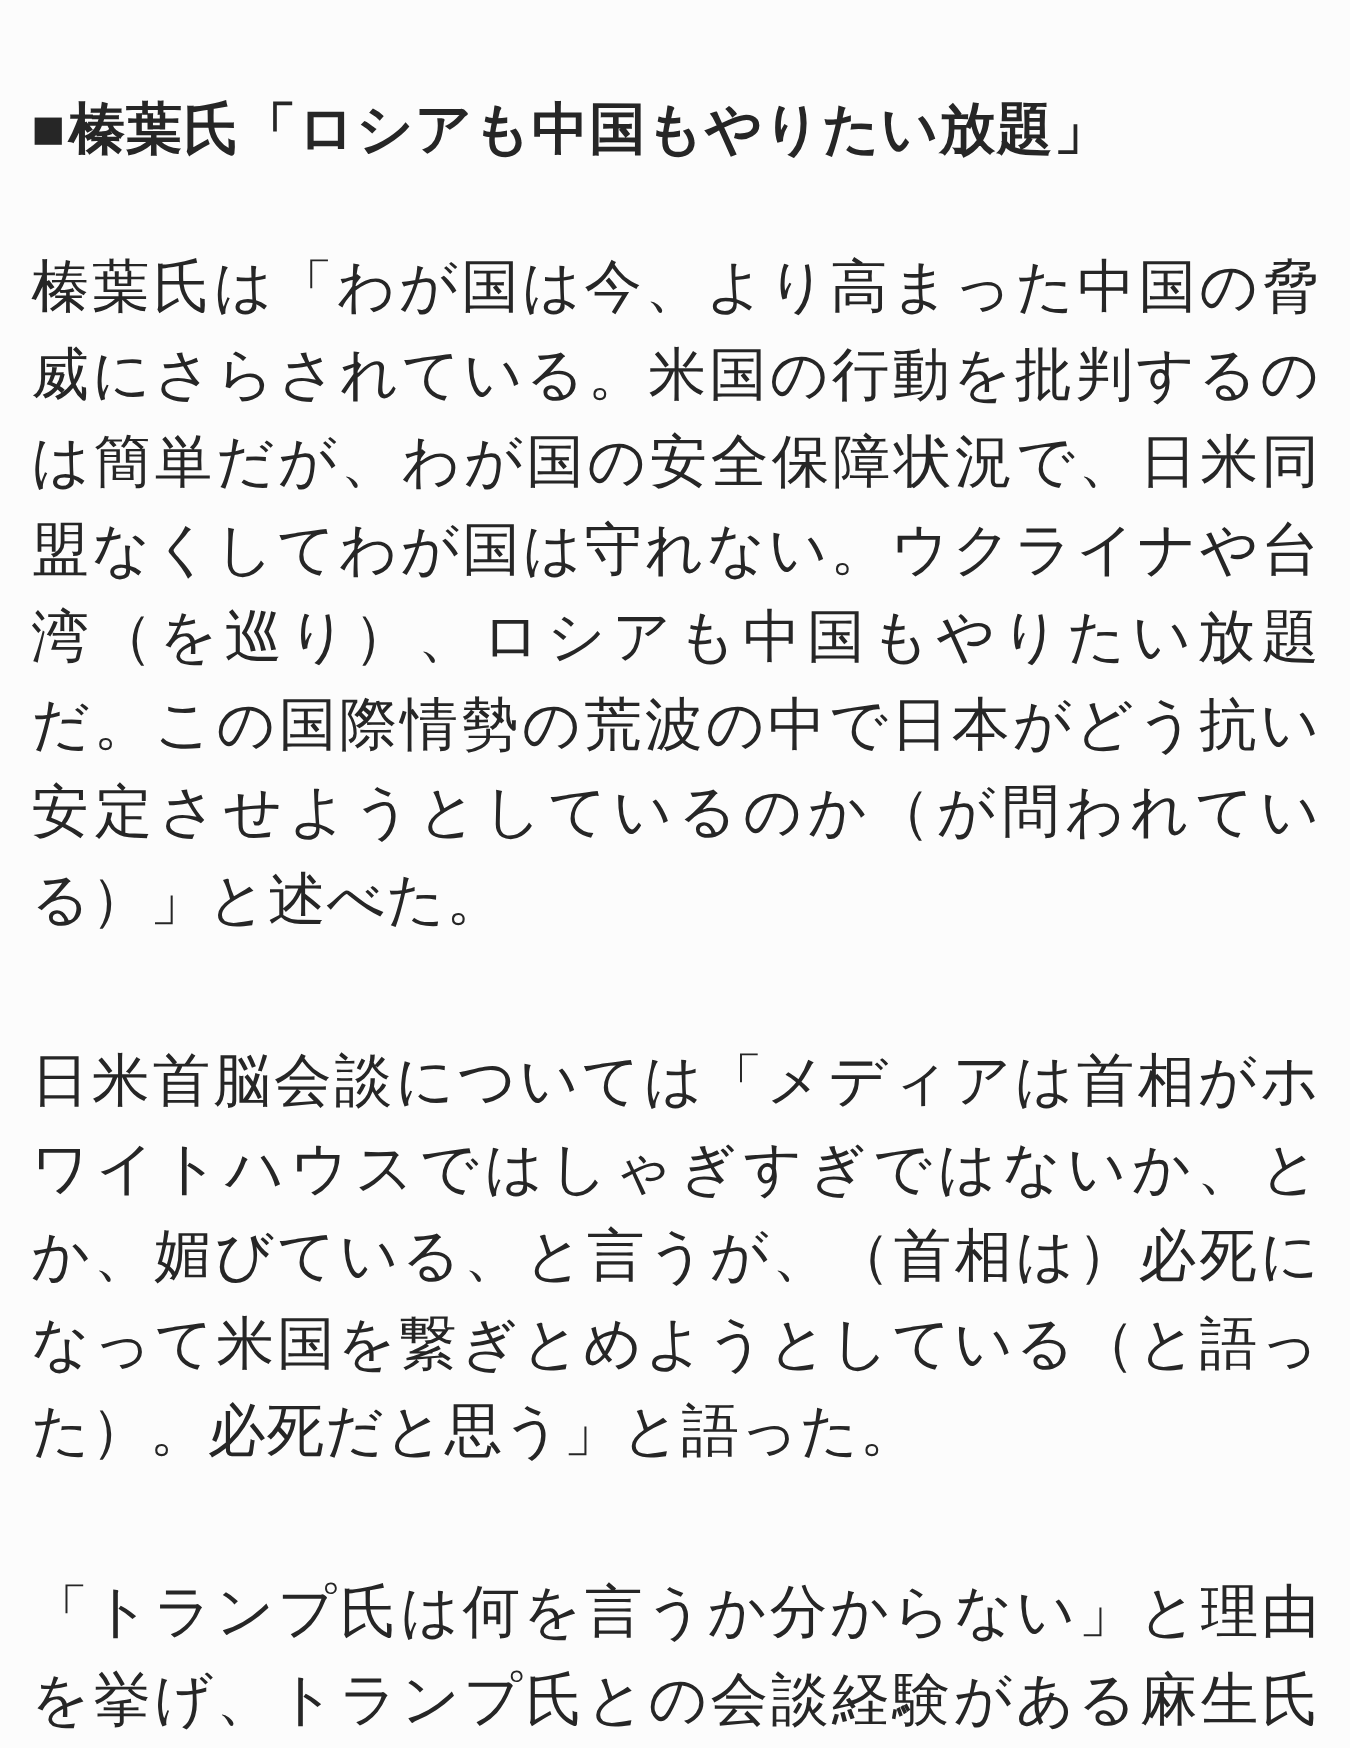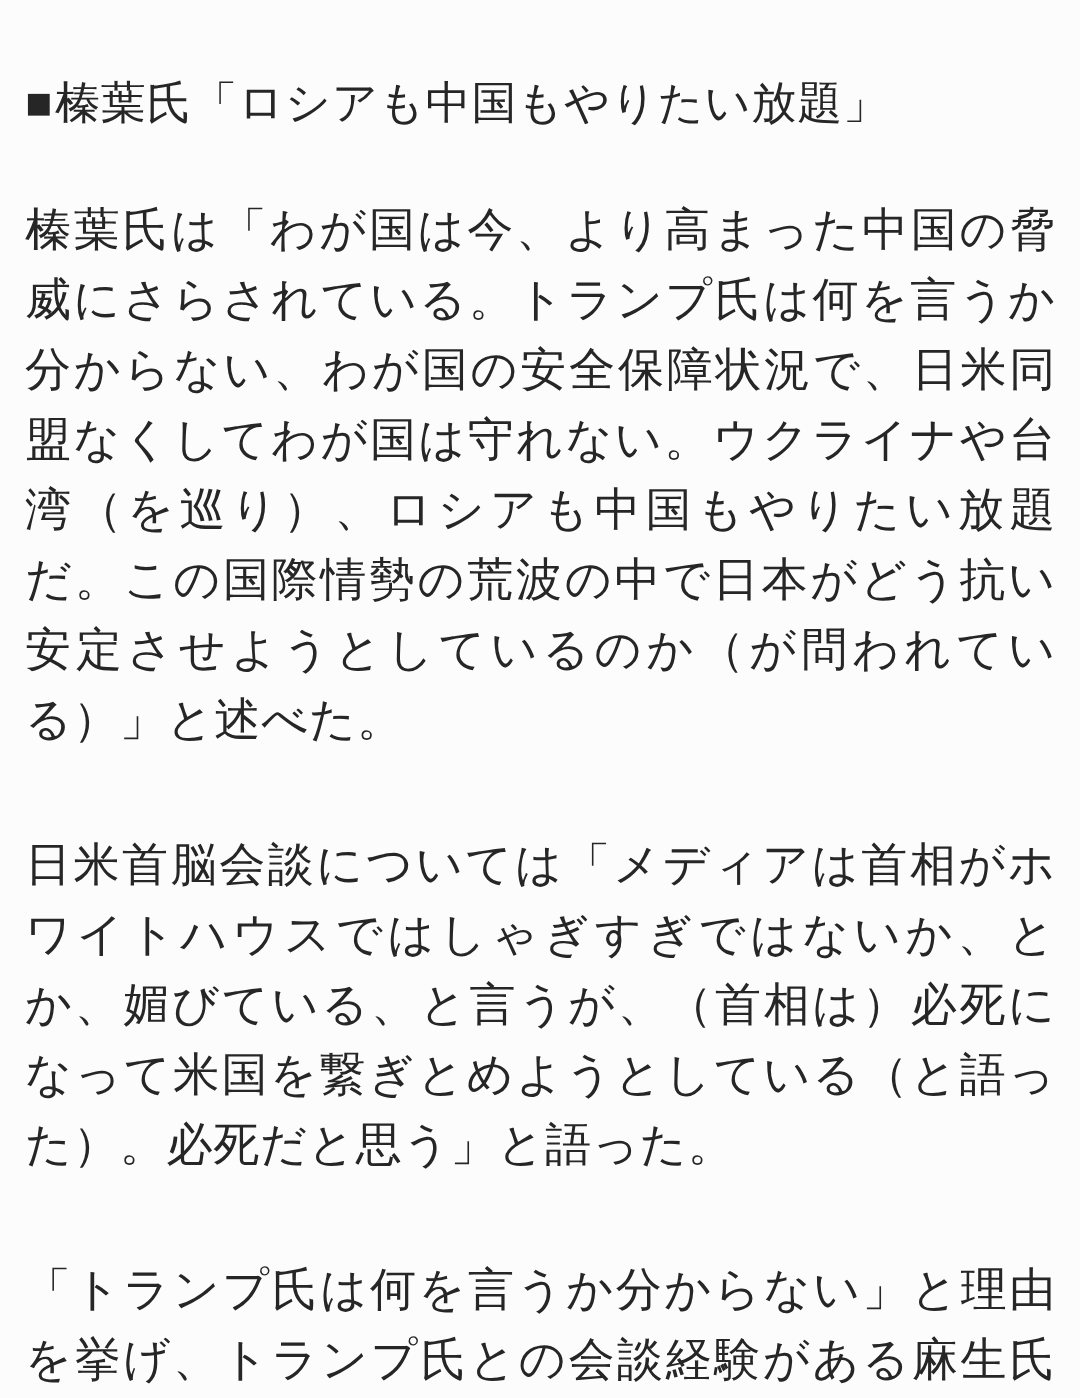--- a/index.html
+++ b/index.html
@@ -19,21 +19,21 @@
   .article {
     box-sizing: border-box;
     padding: 68px 24px 0 25px;
     font-size: 46px;
     line-height: 70px;
     letter-spacing: 0.8px;
   }
   .section-heading {
     margin: 0 0 56px 0;
     font-size: 45px;
-    font-weight: 400;
+    font-weight: 700;
     line-height: 70px;
     white-space: nowrap;
   }
   .square-bullet {
     color: #262626;
     margin-right: 2px;
   }
   .article p {
     margin: 0 0 75px 0;
     text-align: justify;
@@ -45,20 +45,20 @@
 </head>
 <body>
 
 <div class="page">
   <div class="article">
 
     <h2 class="section-heading">
       <span class="square-bullet">■</span><span>榛葉氏「ロシアも中国もやりたい放題」</span>
     </h2>
 
-    <p>榛葉氏は「わが国は今、より高まった中国の脅威にさらされている。トランプ氏は何を言うか分からない、わが国の安全保障状況で、日米同盟なくしてわが国は守れない。ウクライナや台湾（を巡り）、ロシアも中国もやりたい放題だ。この国際情勢の荒波の中で日本がどう抗い安定させようとしているのか（が問われている）」と述べた。</p>
+    <p>榛葉氏は「わが国は今、より高まった中国の脅威にさらされている。米国の行動を批判するのは簡単だが、わが国の安全保障状況で、日米同盟なくしてわが国は守れない。ウクライナや台湾（を巡り）、ロシアも中国もやりたい放題だ。この国際情勢の荒波の中で日本がどう抗い安定させようとしているのか（が問われている）」と述べた。</p>
 
     <p>日米首脳会談については「メディアは首相がホワイトハウスではしゃぎすぎではないか、とか、媚びている、と言うが、（首相は）必死になって米国を繋ぎとめようとしている（と語った）。必死だと思う」と語った。</p>
 
     <p>「トランプ氏は何を言うか分からない」と理由を挙げ、トランプ氏との会談経験がある麻生氏にトランプ氏の人となりを尋ねた際のことを語った。</p>
 
   </div>
 </div>
 
 </body></html>

